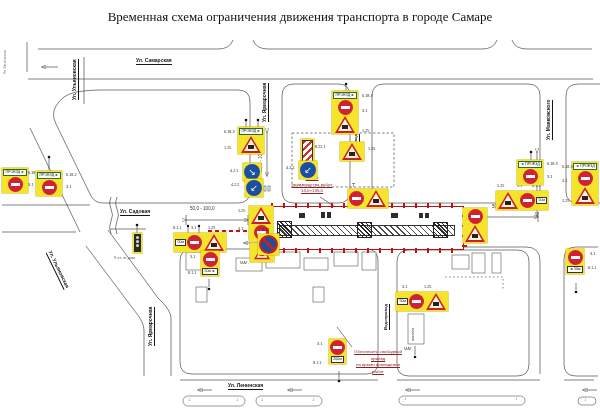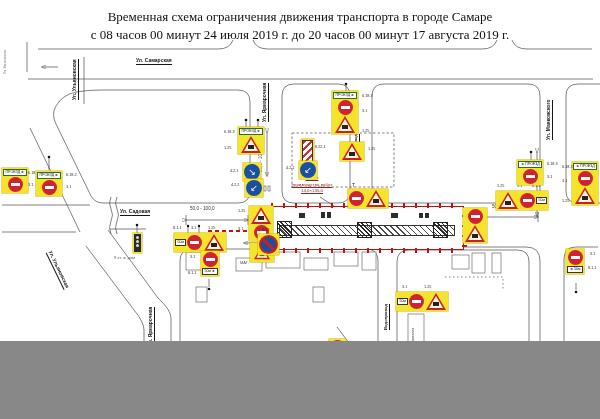--- a/index.html
+++ b/index.html
@@ -1,16 +1,16 @@
 <!DOCTYPE html>
 <html><head>
 <meta charset="utf-8">
 <style>
   html,body{margin:0;padding:0;background:#888;}
-  #stage{position:relative;width:600px;height:341px;background:#ffffff;overflow:hidden;
+  #stage{position:relative;width:600px;height:419px;background:#ffffff;overflow:hidden;
          font-family:"Liberation Sans",sans-serif;}
   .title{position:absolute;left:0;top:8px;width:600px;text-align:center;
          font-family:"Liberation Serif",serif;font-size:13px;color:#111;line-height:1.35;}
   svg.base{position:absolute;left:0;top:0;}
   svg.base path, svg.base line{fill:none;stroke:#4a4a4a;stroke-width:0.7;}
   svg.base rect{fill:#fff;stroke:#555;stroke-width:0.6;}
   .street{position:absolute;font-size:5px;font-weight:bold;color:#15151a;
           border-bottom:0.7px solid #15151a;white-space:nowrap;line-height:1.1;}
   .vert{transform:rotate(-90deg);transform-origin:left top;}
   .diag{transform:rotate(64deg);transform-origin:left top;}
@@ -63,21 +63,20 @@
   .island-arrow{position:absolute;font-size:5px;color:#444;line-height:1;}
   .dim{font-size:4.6px;fill:#333;stroke:none;font-family:"Liberation Sans",sans-serif;}
 </style>
 </head>
 <body>
 
 <div id="stage">
 
   <div class="title">
     <div>Временная схема ограничения движения транспорта в городе Самаре</div>
-    <div>с 08 часов 00 минут 24 июля 2019 г. до 20 часов 00 минут 17 августа 2019 г.</div>
   </div>
 
   <svg class="base" width="600" height="419" viewBox="0 0 600 419">
     <defs>
       <marker id="ab" markerWidth="7" markerHeight="6" refX="6" refY="3" orient="auto">
         <path d="M0,0 L7,3 L0,6 Z" fill="#222" stroke="none"></path>
       </marker>
       <marker id="abl" markerWidth="8" markerHeight="7" refX="7" refY="3.5" orient="auto">
         <path d="M0,0 L8,3.5 L0,7 Z" fill="#2b62c4" stroke="none"></path>
       </marker>

